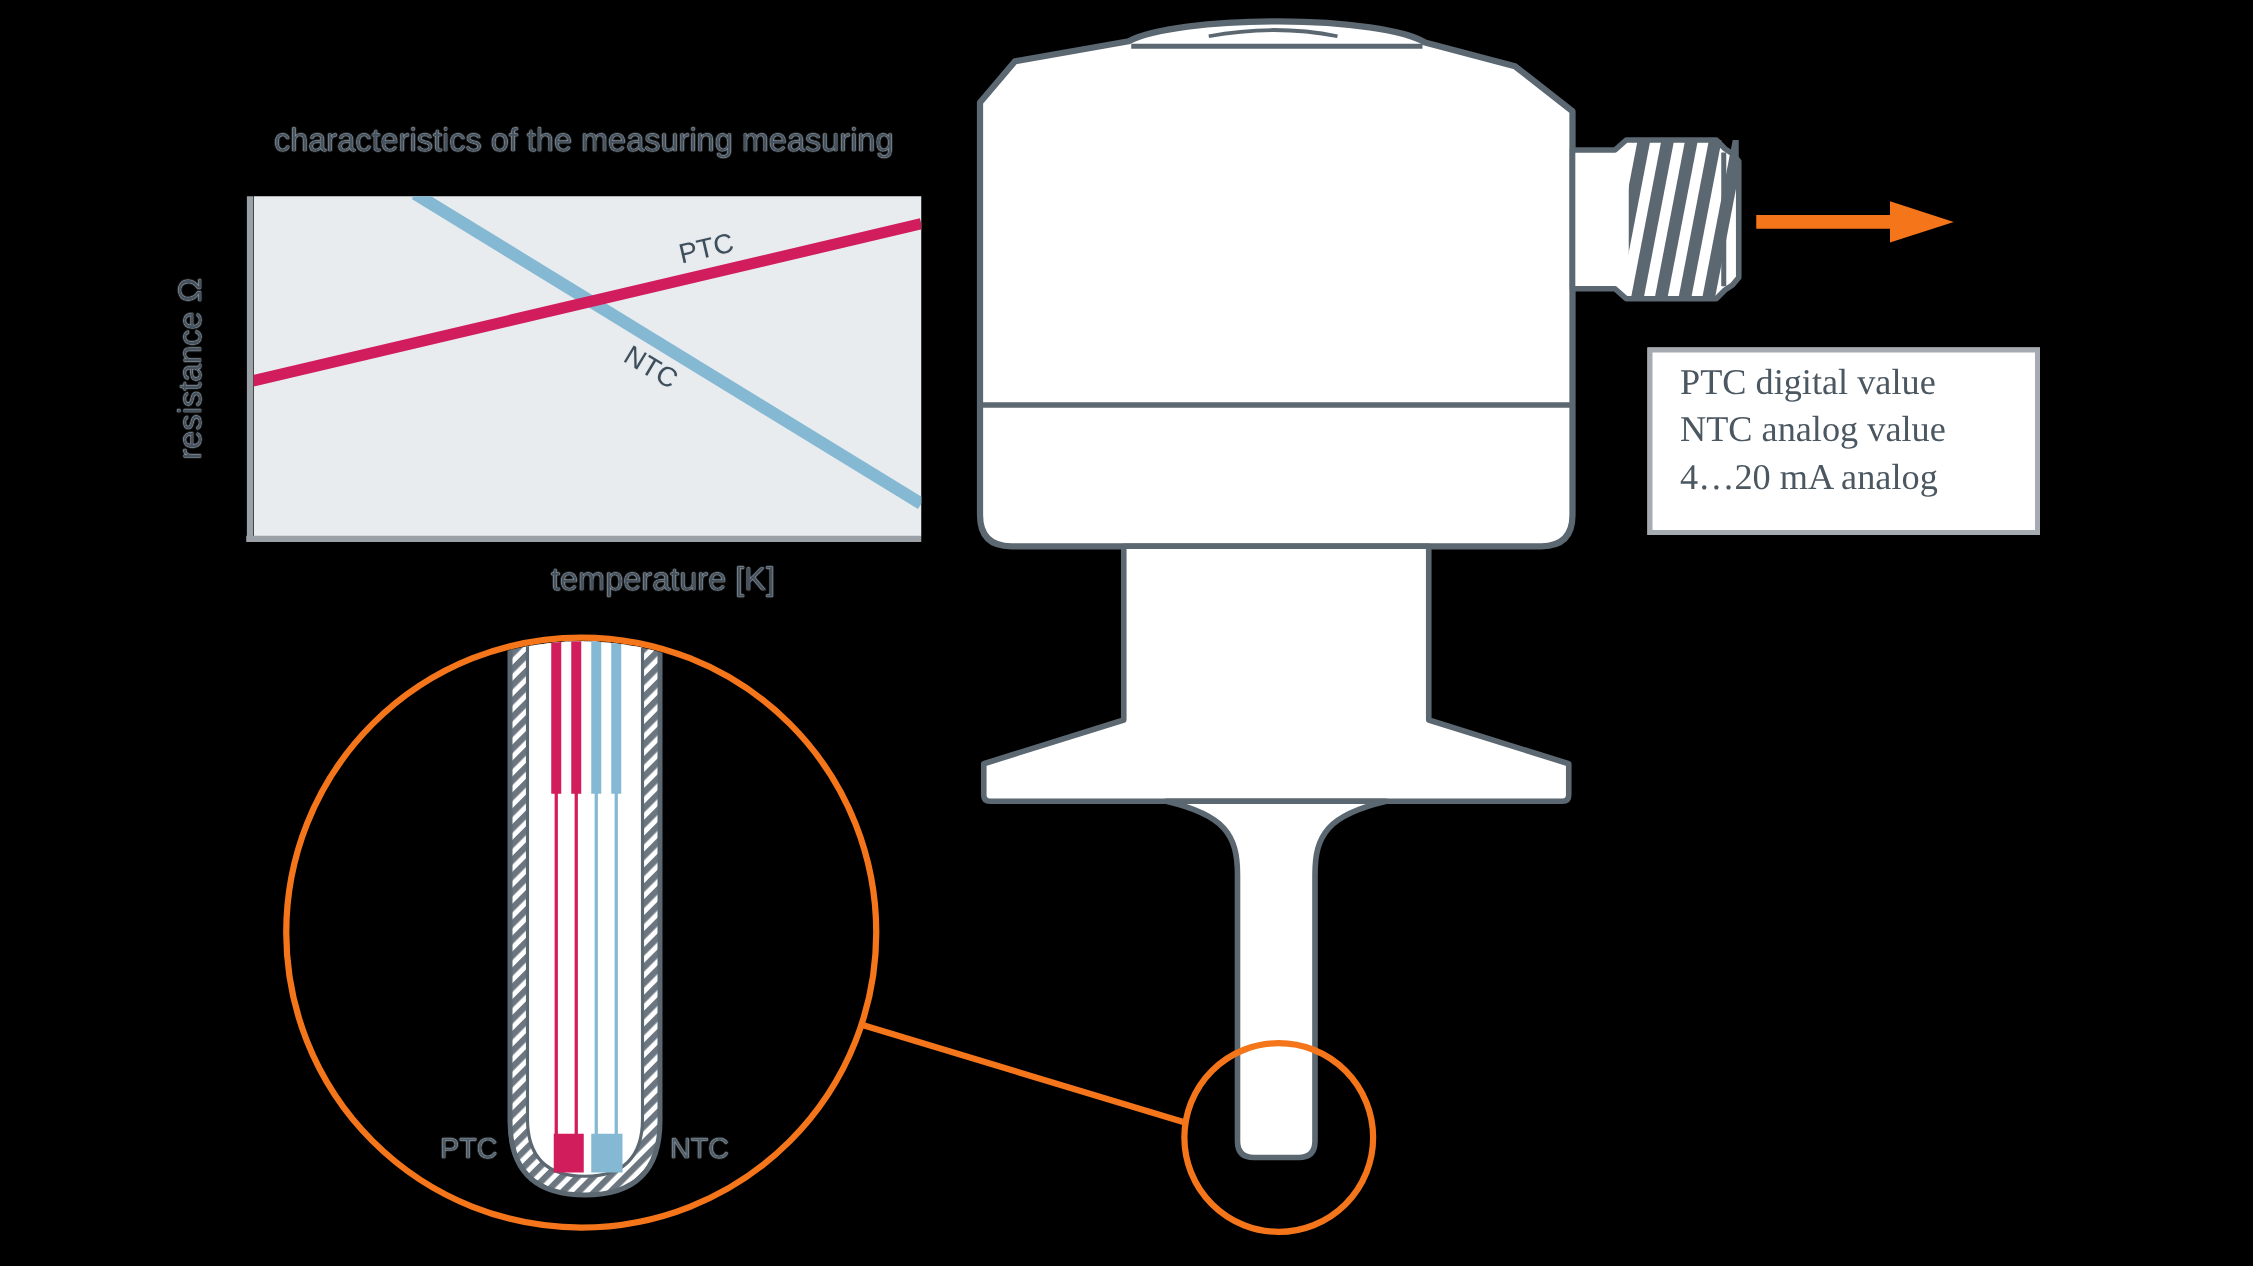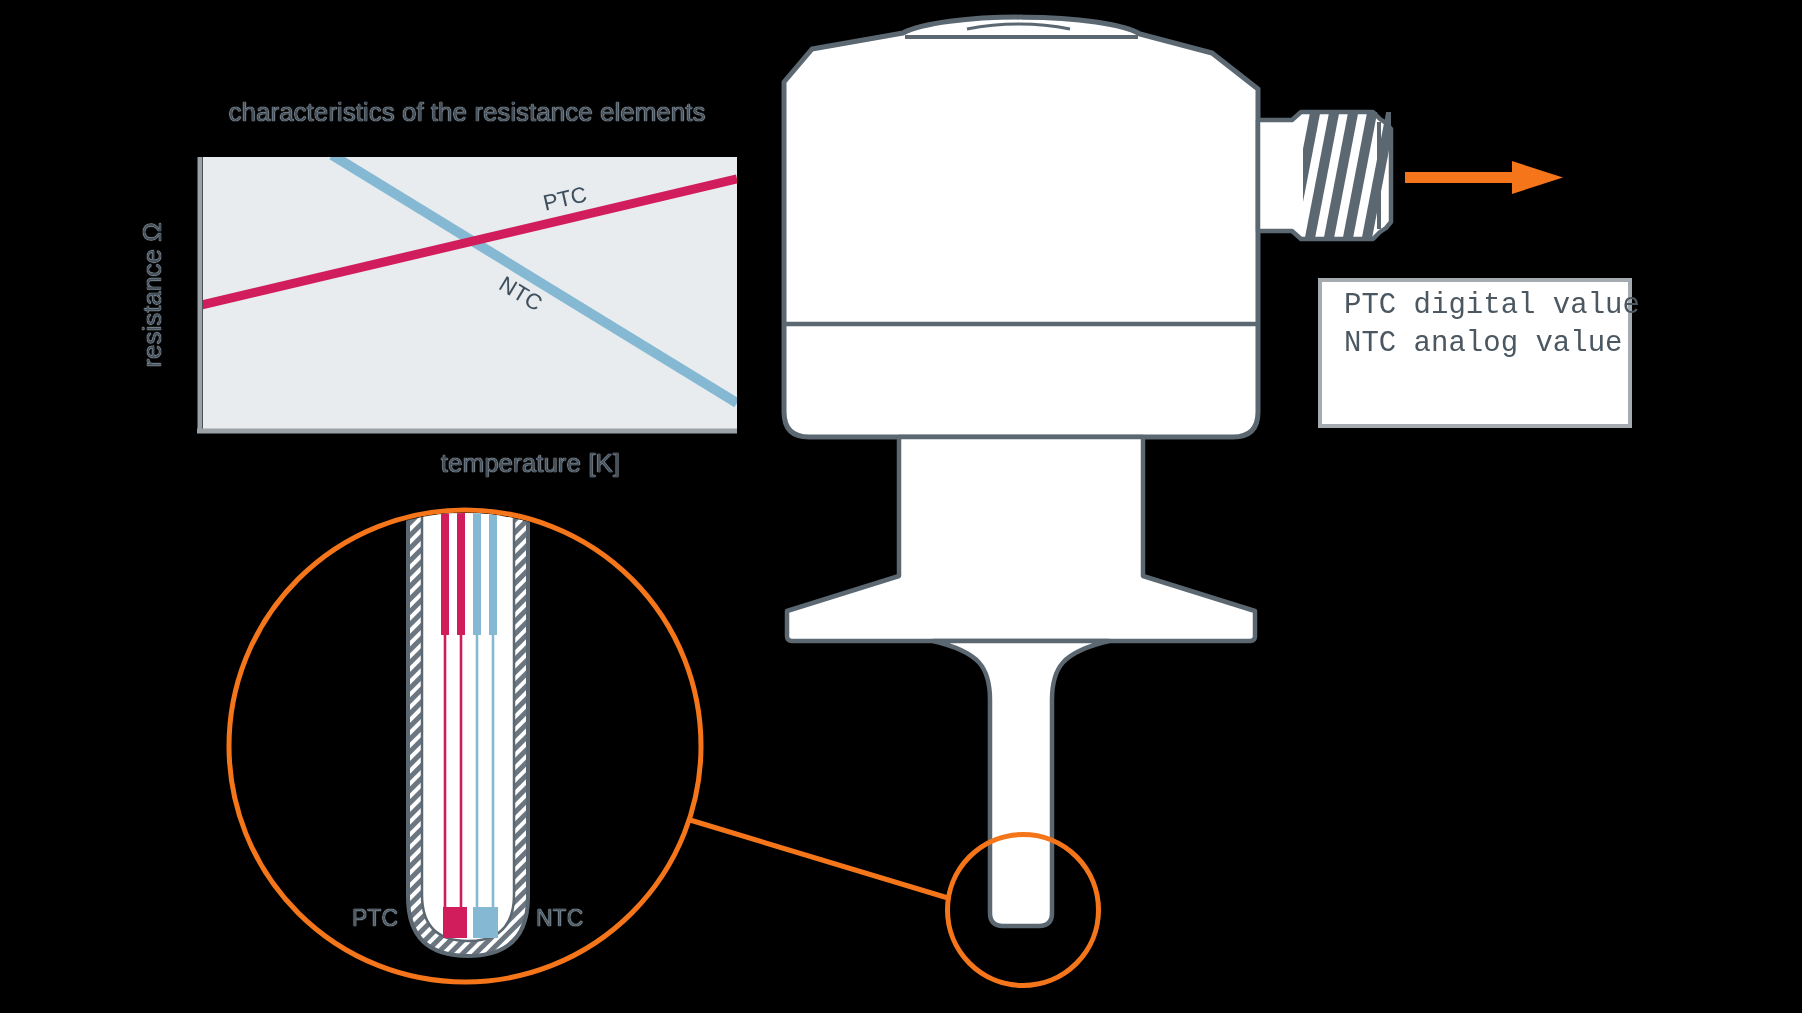--- a/index.html
+++ b/index.html
@@ -16,21 +16,21 @@
   .curve-label{font-size:22px;color:#3f4d59;}
   .curve-label.ptc{left:543px;top:186px;transform:rotate(-13deg);}
   .curve-label.ntc{left:498px;top:281px;transform:rotate(31deg);}
   .probe-label{font-size:23px;color:#4f5d69;}
   .probe-label.ptc{left:352px;top:905px;}
   .probe-label.ntc{left:536px;top:905px;}
   .output-box{position:absolute;left:1318px;top:278px;width:314px;height:150px;
               box-sizing:border-box;background:#fff;border:4px solid #a5abb0;
               padding:5px 0 0 22px;}
   .output-box .line{font-size:29px;line-height:38px;color:#4b5761;
-                    font-family:Liberation Mono, monospace;white-space:nowrap;}
+                    font-family:Liberation Serif, serif;white-space:nowrap;}
 </style>
 </head>
 <body>
 
 <div id="stage">
 
   <svg width="1802" height="1013" viewBox="0 0 1802 1013">
     <defs>
       <clipPath id="plotClip">
           <rect x="203" y="157" width="534" height="272"></rect>
@@ -106,27 +106,28 @@
 
       <rect x="443" y="907" width="24" height="31" fill="#d11d5b"></rect>
       <rect x="473" y="907" width="25" height="31" fill="#85b9d3"></rect>
     </g>
 
     <line x1="690" y1="820" x2="948" y2="898" stroke="#f5761a" stroke-width="5"></line>
     <circle cx="465" cy="746" r="236" fill="none" stroke="#f5761a" stroke-width="5"></circle>
     <circle cx="1023" cy="910" r="75.5" fill="none" stroke="#f5761a" stroke-width="5"></circle>
   </svg>
 
-  <div class="txt chart-title">characteristics of the resistance elements</div>
+  <div class="txt chart-title">characteristics of the measuring measuring</div>
   <div class="txt y-label">resistance Ω</div>
   <div class="txt x-label">temperature [K]</div>
   <div class="txt curve-label ptc">PTC</div>
   <div class="txt curve-label ntc">NTC</div>
 
   <div class="txt probe-label ptc">PTC</div>
   <div class="txt probe-label ntc">NTC</div>
 
   <div class="output-box">
     <div class="line">PTC digital value</div>
     <div class="line">NTC analog value</div>
+    <div class="line">4…20 mA analog</div>
   </div>
 
 </div>
 
 </body></html>

